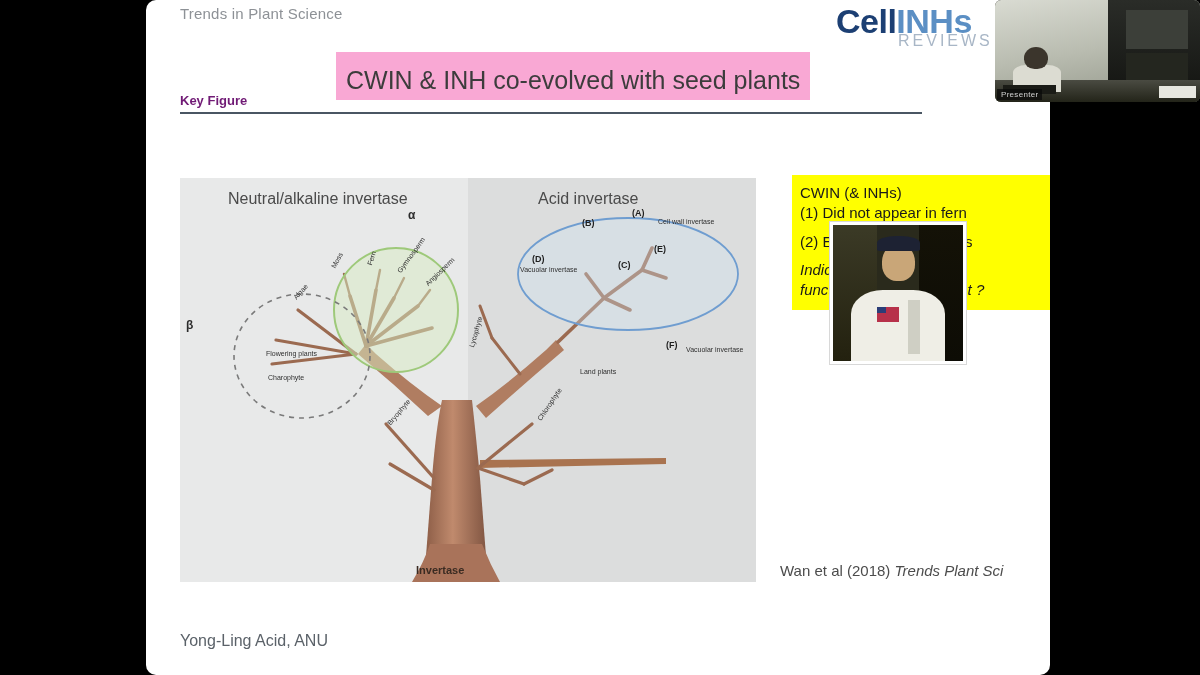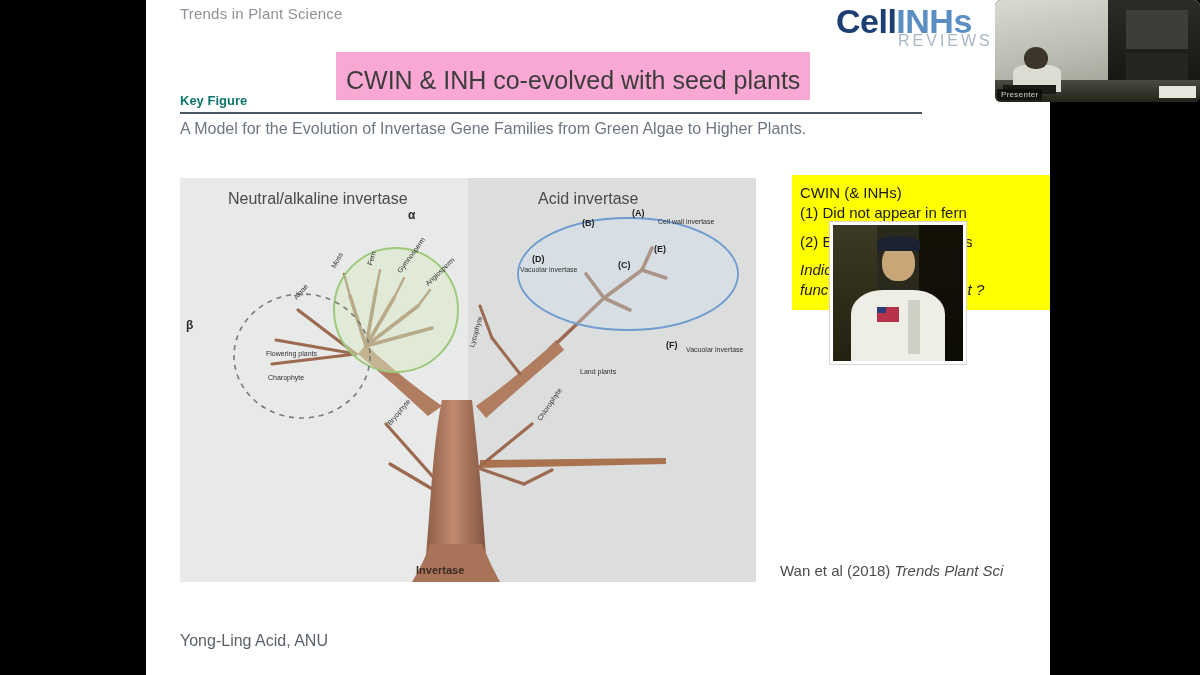--- a/index.html
+++ b/index.html
@@ -23,20 +23,21 @@
 
   
   #slide {
     position: absolute;
     left: 146px;
     top: 0;
     width: 904px;
     height: 675px;
     background: #ffffff;
     overflow: hidden;
+    border-radius: 10px;
   }
 
   
   .journal-name {
     position: absolute;
     left: 34px;
     top: 5px;
     font-size: 15px;
     color: #8d9196;
     letter-spacing: .2px;
@@ -84,21 +85,21 @@
     white-space: nowrap;
   }
 
   
   .key-figure-label {
     position: absolute;
     left: 34px;
     top: 93px;
     font-size: 13px;
     font-weight: bold;
-    color: #0f766e;
+    color: #701a75;
   }
   .hr-rule {
     position: absolute;
     left: 34px;
     top: 112px;
     width: 742px;
     height: 2px;
     background: #4a5663;
   }
   .fig-caption {
@@ -334,21 +335,20 @@
 
     <div class="cp-logo">
       <div class="cp-main"><span class="cp-cell">Cell</span><span class="cp-press">INHs</span></div>
       <div class="cp-reviews">REVIEWS</div>
     </div>
 
     <div class="banner-title">CWIN &amp; INH co-evolved with seed plants</div>
 
     <div class="key-figure-label">Key Figure</div>
     <div class="hr-rule"></div>
-    <div class="fig-caption">A Model for the Evolution of Invertase Gene Families from Green Algae to Higher Plants.</div>
 
     <div id="figure-panel">
       <div class="half-left"></div>
       <div class="half-right"></div>
 
       <svg width="576" height="404" viewBox="0 0 576 404">
         <defs>
           <linearGradient id="bark" x1="0" y1="0" x2="1" y2="0">
             <stop offset="0%" stop-color="#8a5b45"></stop>
             <stop offset="45%" stop-color="#c08a6d"></stop>

